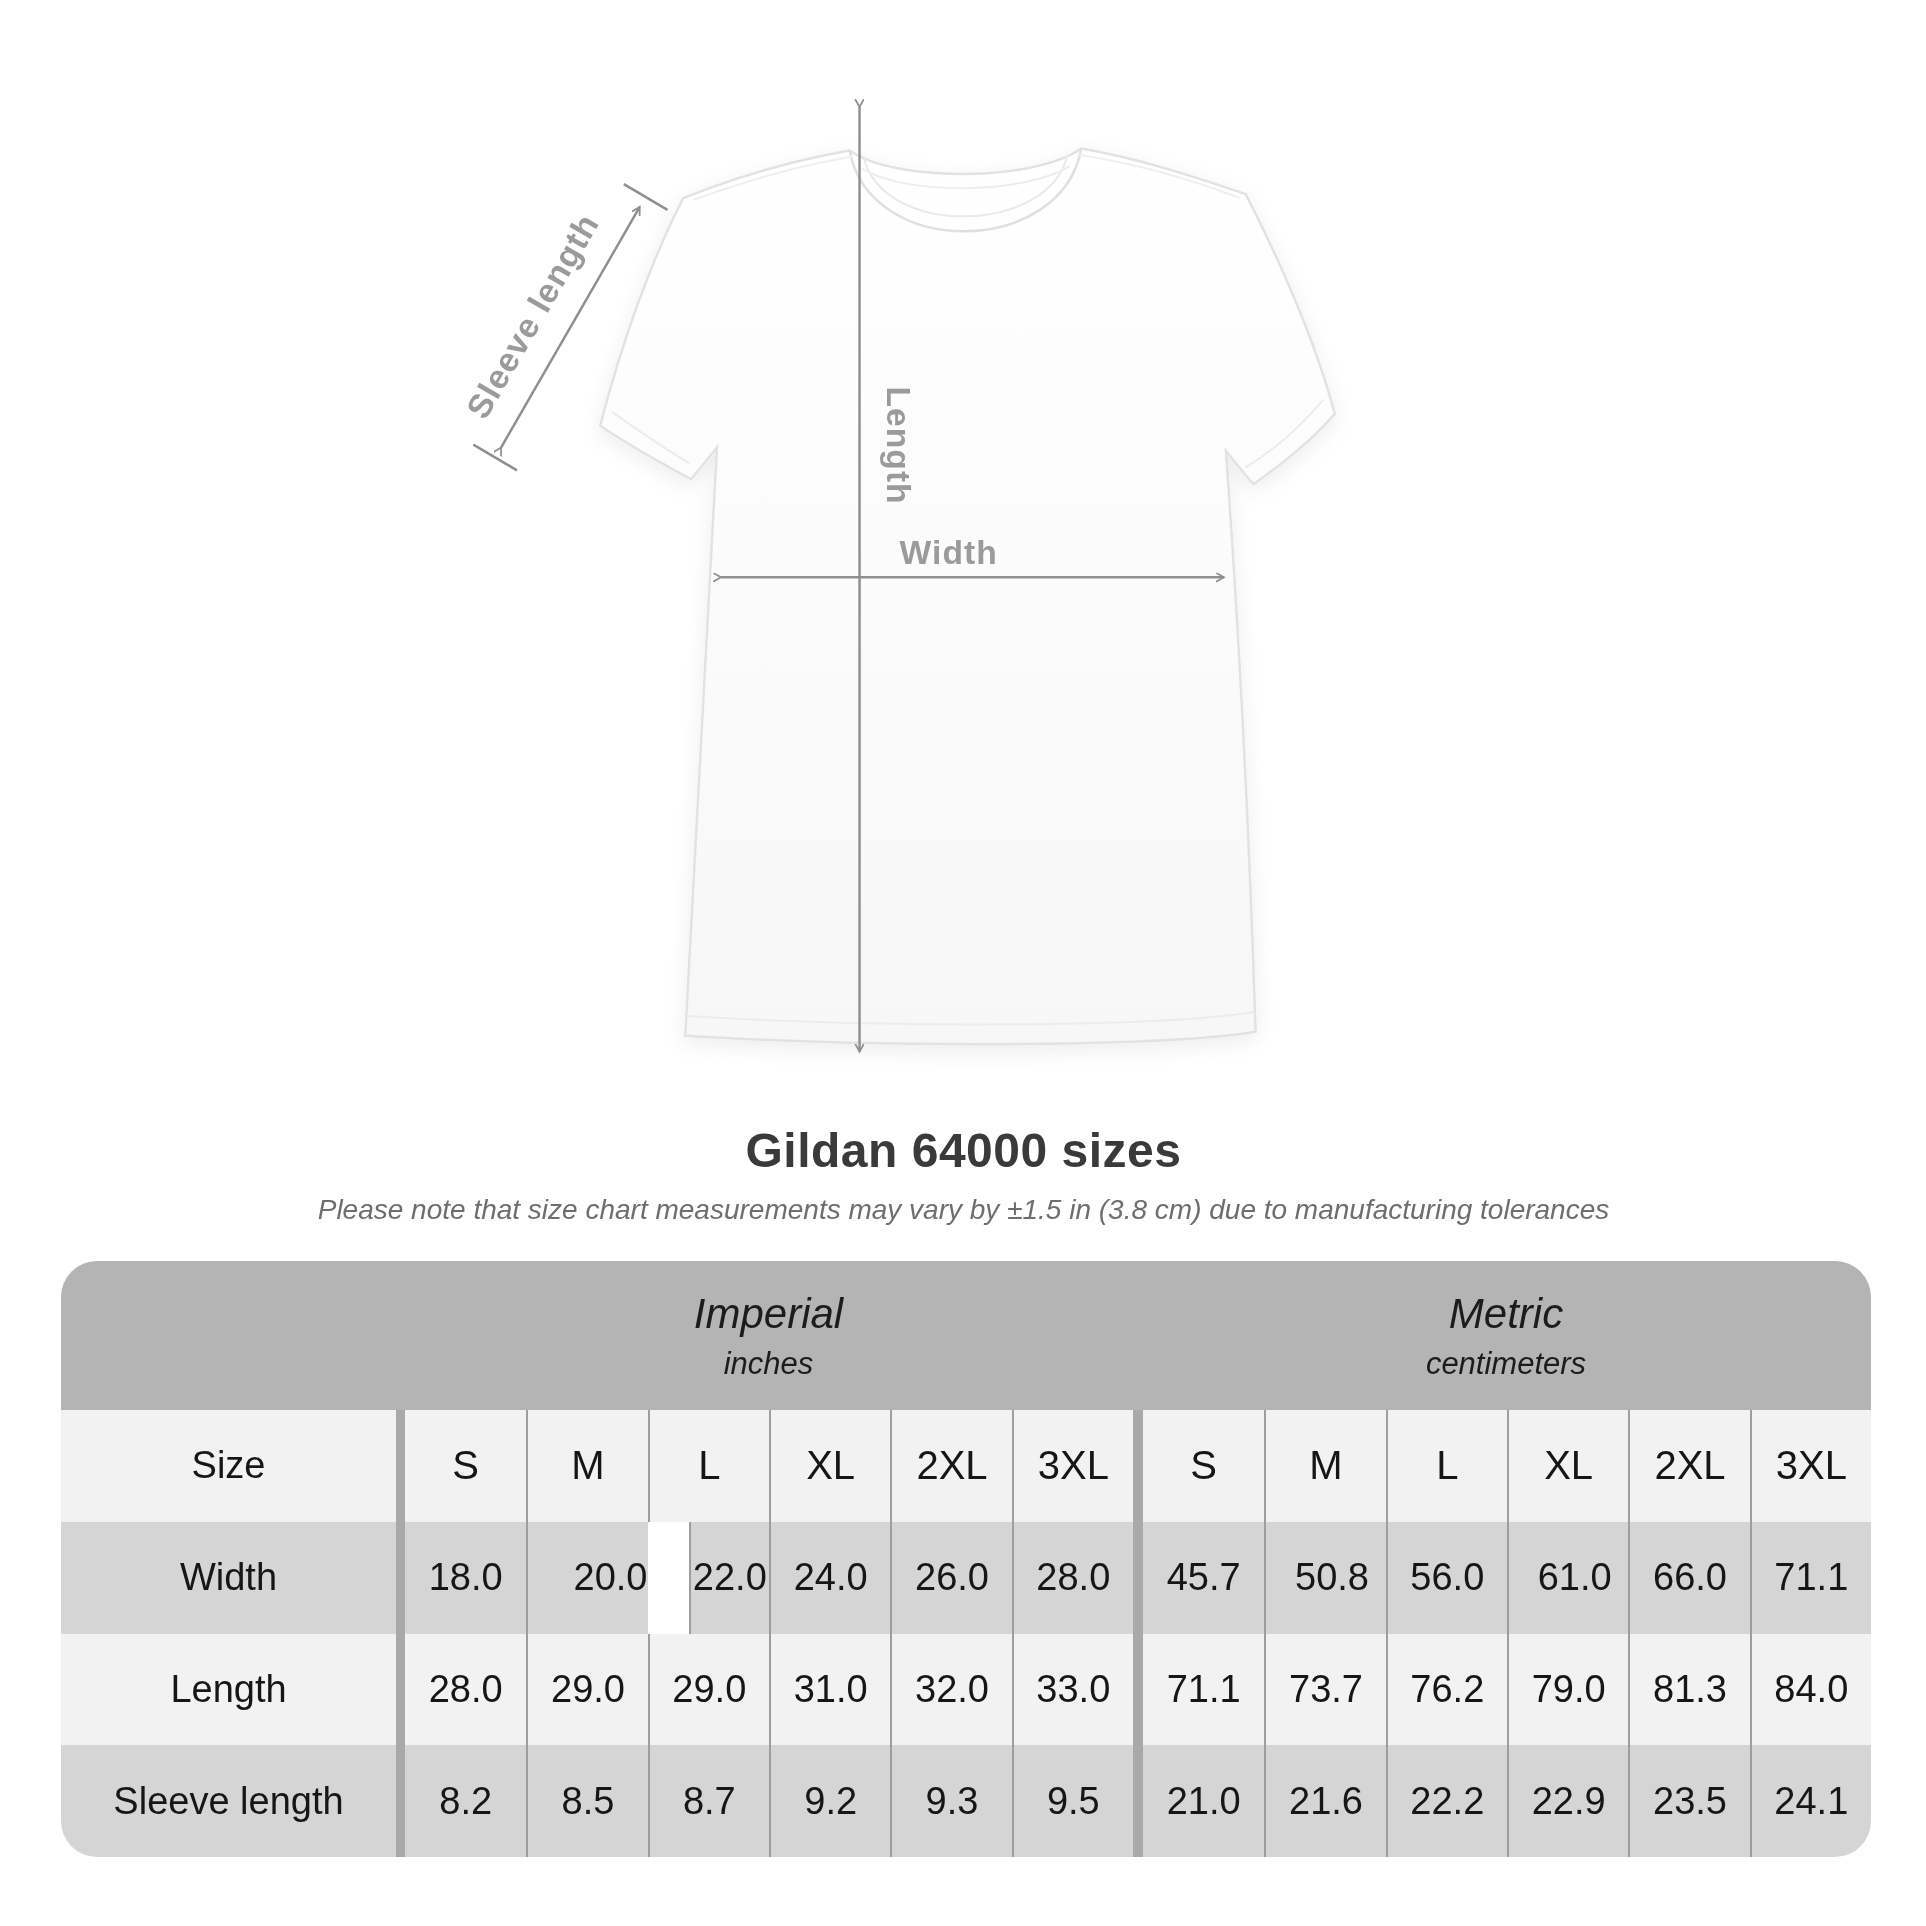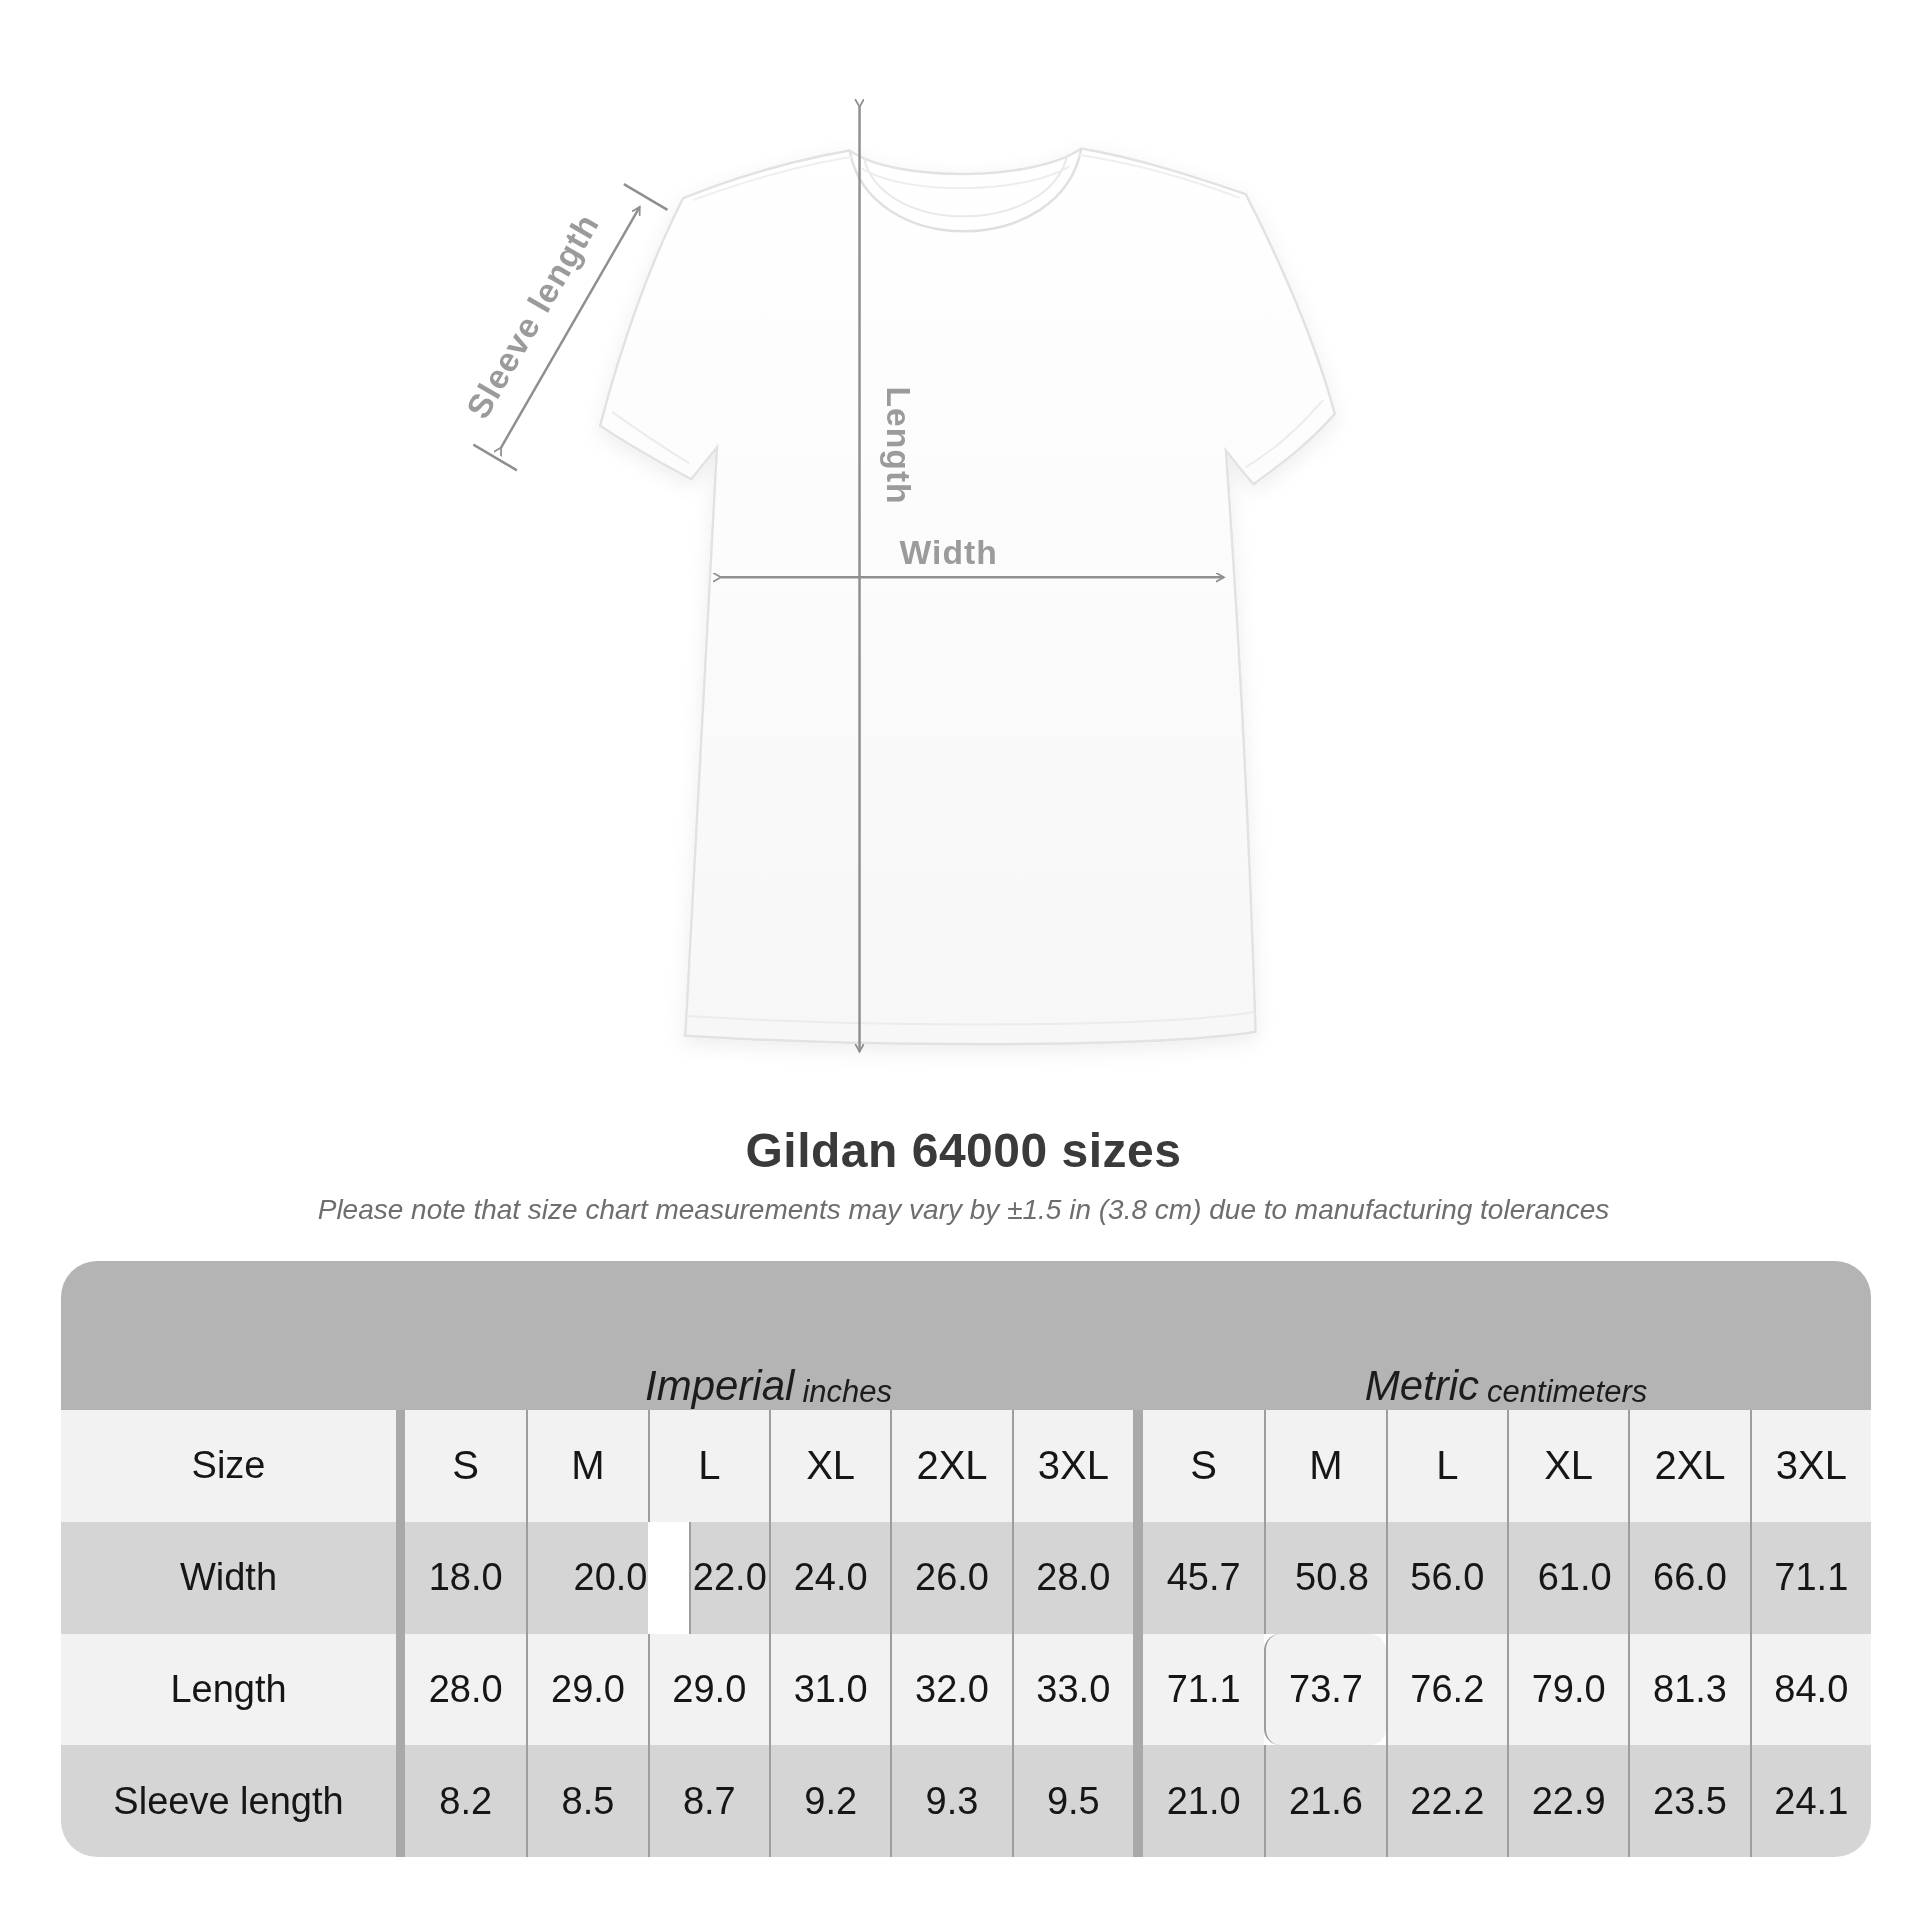--- a/index.html
+++ b/index.html
@@ -12,22 +12,22 @@
   
   .title{position:absolute;top:1123px;left:0;width:100%;text-align:center;
          font-size:48px;font-weight:700;color:#3a3a3a;letter-spacing:0.5px;}
   .subtitle{position:absolute;top:1194px;left:0;width:100%;text-align:center;
             font-size:28px;font-style:italic;color:#6e6e6e;}
 
   
   .size-table{position:absolute;left:61px;top:1261px;width:1810px;height:596px;
               border-radius:36px;overflow:hidden;}
   .thead{position:relative;height:149px;background:#b4b4b4;}
-  .head-group{position:absolute;top:0;height:100%;display:flex;flex-direction:row;
-              justify-content:center;align-items:flex-end;gap:8px;}
+  .head-group{position:absolute;top:0;height:100%;display:flex;flex-direction:column;
+              justify-content:center;align-items:center;gap:8px;}
   .head-imperial{left:344px;width:727px;}
   .head-metric{left:1080px;width:730px;}
   .head-name{font-size:42px;font-style:italic;color:#1c1c1c;}
   .head-unit{font-size:31px;font-style:italic;color:#1c1c1c;}
 
   .tbody{position:relative;height:447px;display:grid;
          grid-template-columns:335px 9px repeat(6,1fr) 10px repeat(6,1fr);
          grid-template-rows:repeat(4,1fr);}
   .cell{display:flex;align-items:center;justify-content:center;
         font-size:38px;color:#161616;}
@@ -140,21 +140,21 @@
       <div class="cell row-dark sep" style="grid-area: 2 / 6;">24.0</div>
       <div class="cell row-dark sep" style="grid-area: 2 / 13; padding-left: 12px;">61.0</div>
       <div class="cell row-dark sep" style="grid-area: 2 / 7;">26.0</div>
       <div class="cell row-dark sep" style="grid-area: 2 / 14;">66.0</div>
       <div class="cell row-dark sep" style="grid-area: 2 / 8;">28.0</div>
       <div class="cell row-dark sep" style="grid-area: 2 / 15;">71.1</div>
       <div class="cell row-light" style="grid-area: 3 / 1;">Length</div>
       <div class="cell row-light" style="grid-area: 3 / 3;">28.0</div>
       <div class="cell row-light" style="grid-area: 3 / 10;">71.1</div>
       <div class="cell row-light sep" style="grid-area: 3 / 4;">29.0</div>
-      <div class="cell row-light sep" style="grid-area: 3 / 11; border-radius: 16px;">73.7</div>
+      <div class="cell row-light sep" style="grid-area: 3 / 11;">73.7</div>
       <div class="cell row-light sep" style="grid-area: 3 / 5;">29.0</div>
       <div class="cell row-light sep" style="grid-area: 3 / 12;">76.2</div>
       <div class="cell row-light sep" style="grid-area: 3 / 6;">31.0</div>
       <div class="cell row-light sep" style="grid-area: 3 / 13;">79.0</div>
       <div class="cell row-light sep" style="grid-area: 3 / 7;">32.0</div>
       <div class="cell row-light sep" style="grid-area: 3 / 14;">81.3</div>
       <div class="cell row-light sep" style="grid-area: 3 / 8;">33.0</div>
       <div class="cell row-light sep" style="grid-area: 3 / 15;">84.0</div>
       <div class="cell row-dark" style="grid-area: 4 / 1;">Sleeve length</div>
       <div class="cell row-dark" style="grid-area: 4 / 3;">8.2</div>

